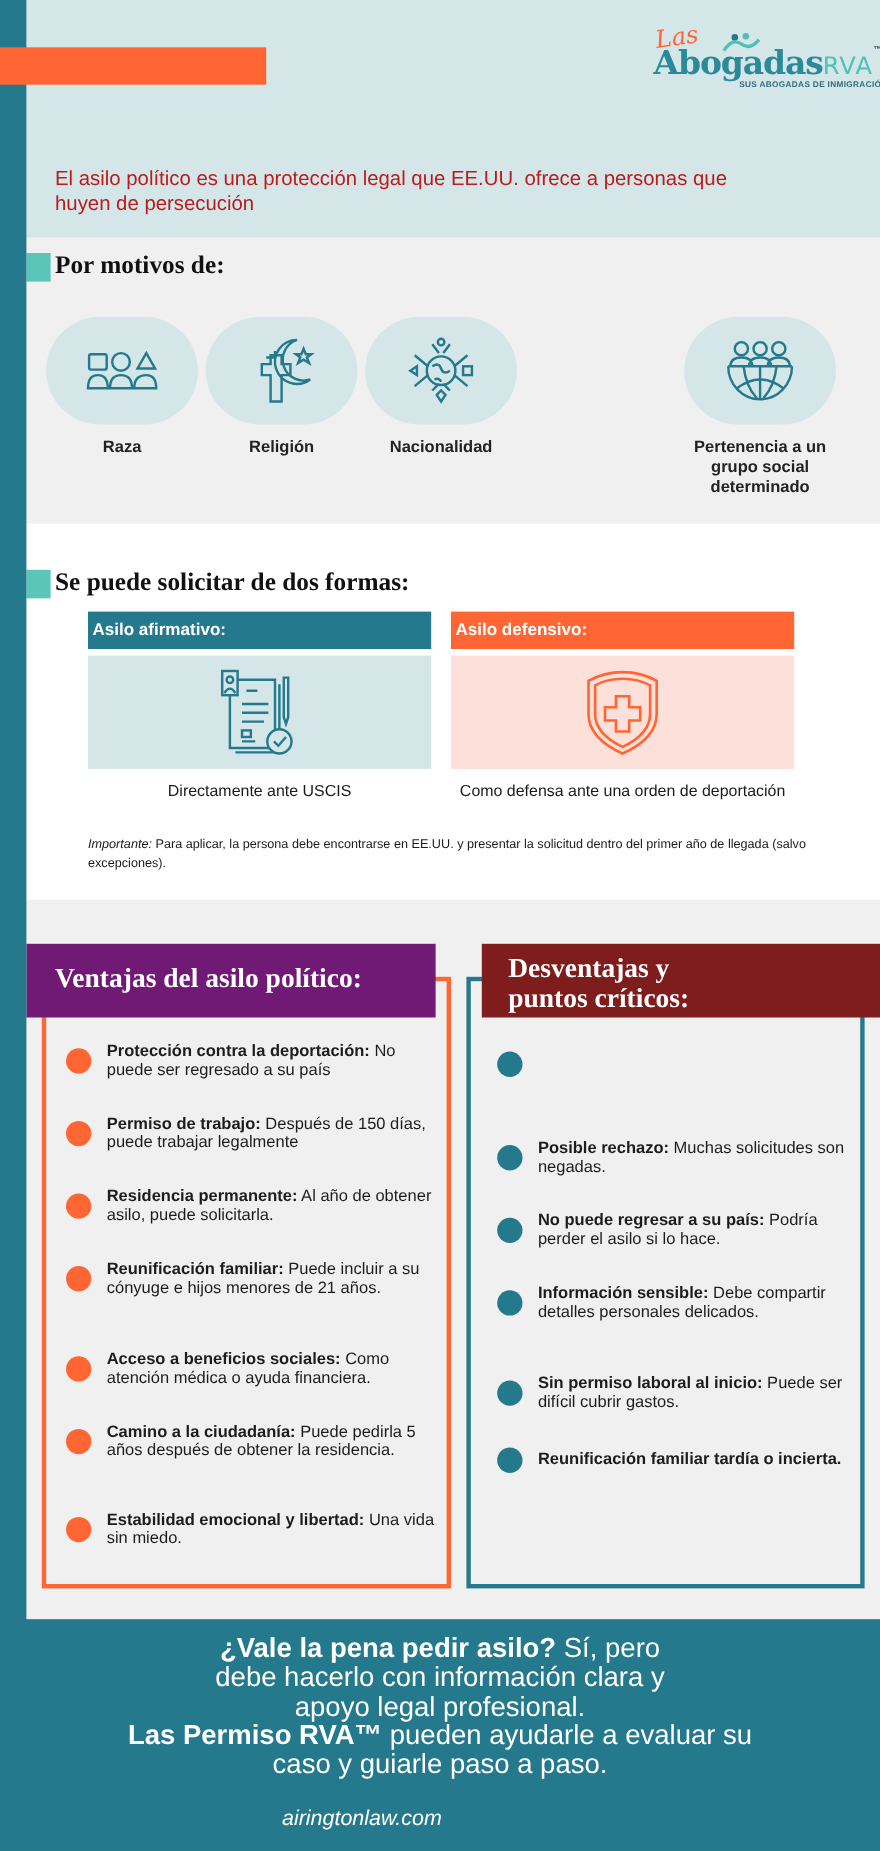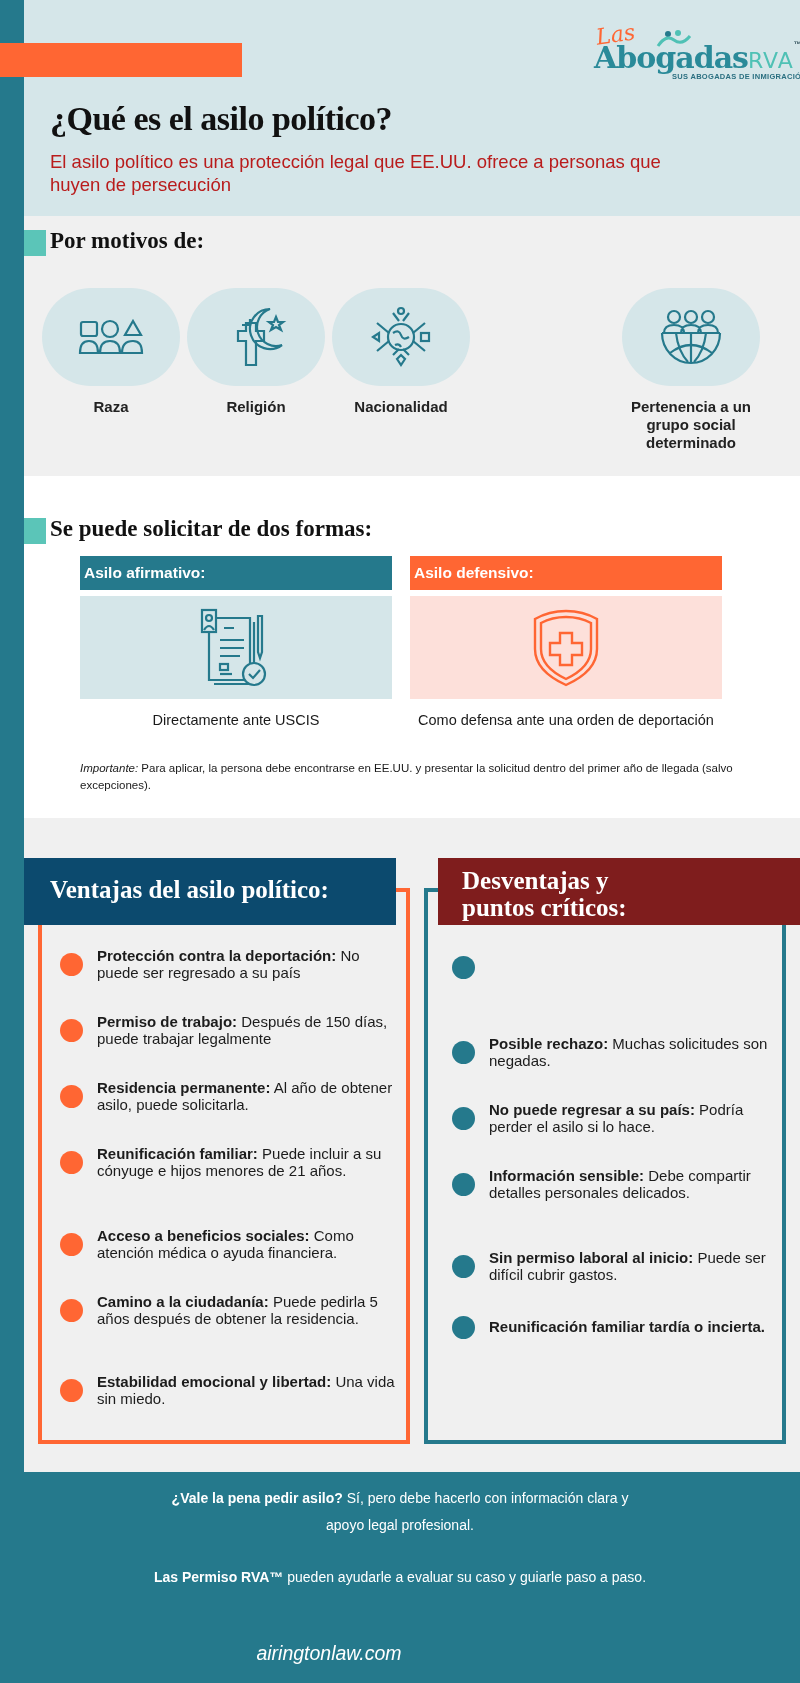--- a/index.html
+++ b/index.html
@@ -34,54 +34,53 @@
   .formas { position: absolute; left: 24px; top: 476px; width: 776px; height: 342px; background: #ffffff; }
   .forma-head { position: absolute; top: 80px; width: 312px; height: 34px; color: #fff; font-weight: bold; font-size: 15.5px; padding: 8px 4px; }
   .forma-box { position: absolute; top: 120px; width: 312px; height: 103px; display: flex; align-items: center; justify-content: center; }
   .forma-desc { position: absolute; top: 236px; width: 312px; text-align: center; font-size: 14.5px; line-height: 17px; color: #1a1a1a; }
   .importante { position: absolute; left: 56px; top: 284px; width: 660px; font-size: 11.5px; line-height: 17px; color: #1a1a1a; }
   .importante em { font-style: italic; }
 
   
   .proscons { position: absolute; left: 24px; top: 818px; width: 776px; height: 654px; background: #f0f0f0; }
   .pros-frame { position: absolute; left: 14px; top: 70px; width: 372px; height: 556px; border: 4px solid #ff6633; }
-  .pros-head { position: absolute; left: 0; top: 40px; width: 372px; height: 67px; background: #0c4a6e; color: #fff; font-family: "Liberation Serif", serif; font-weight: bold; font-size: 25px; padding: 18px 26px; }
+  .pros-head { position: absolute; left: 0; top: 40px; width: 372px; height: 67px; background: #701a75; color: #fff; font-family: "Liberation Serif", serif; font-weight: bold; font-size: 25px; padding: 18px 26px; }
   .cons-frame { position: absolute; left: 400px; top: 70px; width: 362px; height: 556px; border: 4px solid #25798c; }
   .cons-head { position: absolute; left: 414px; top: 40px; width: 362px; height: 67px; background: #7f1d1d; color: #fff; font-family: "Liberation Serif", serif; font-weight: bold; font-size: 25px; line-height: 27px; padding: 9px 24px; }
   .item { position: absolute; display: flex; align-items: center; }
   .dot { width: 23px; height: 23px; border-radius: 50%; flex: 0 0 23px; margin-right: 14px; }
   .dot.orange { background: #ff6633; }
   .dot.teal { background: #25798c; }
   .item-text { font-size: 15px; line-height: 16.5px; color: #1c1c1c; }
   .item-text b { font-weight: bold; }
 
   
   .footer { position: absolute; left: 0; top: 1472px; width: 800px; height: 211px; background: #25798c; color: #fff; text-align: center; }
-  .footer-p { position: absolute; left: 0; width: 800px; font-size: 14px; line-height: 27px; }
+  .footer-p { position: absolute; left: 0; width: 800px; font-size: 25px; line-height: 27px; }
   .footer-url { position: absolute; left: 0; top: 170px; width: 640px; font-size: 19.5px; font-style: italic; padding-left: 18px; }
 </style>
 </head>
 <body>
 
 <div class="left-bar"></div>
 
 <section class="header">
   <div class="logo">
     <span class="logo-las">Las</span>
     <svg class="people-dots" viewBox="0 0 40 20">
       <circle cx="14" cy="6" r="3" fill="#25798c"></circle>
       <circle cx="24" cy="5" r="3" fill="#4fc1b5"></circle>
       <path d="M4 18 Q12 6 20 12 Q28 18 36 8" stroke="#4fc1b5" stroke-width="3" fill="none"></path>
     </svg>
     <div class="logo-main">
       <span>Abogadas</span><span class="logo-rva">RVA</span><span class="logo-tm">™</span>
     </div>
     <div class="logo-tag">SUS ABOGADAS DE INMIGRACIÓN</div>
   </div>
-  <h1 class="page-title">¿Qué es el asilo político?</h1>
   <p class="page-subtitle">El asilo político es una protección legal que EE.UU. ofrece a personas que huyen de persecución</p>
 </section>
 <div class="accent-bar"></div>
 
 <section class="motivos">
   <div class="sec-marker" style="top:14px;"></div>
   <h2 class="sec-title" style="top:12px;">Por motivos de:</h2>
 
   <div class="motivo" style="left:17px;">
     <div class="motivo-pill">

